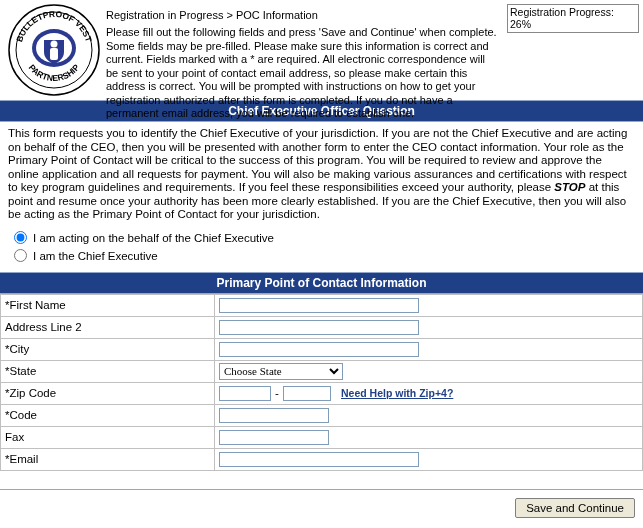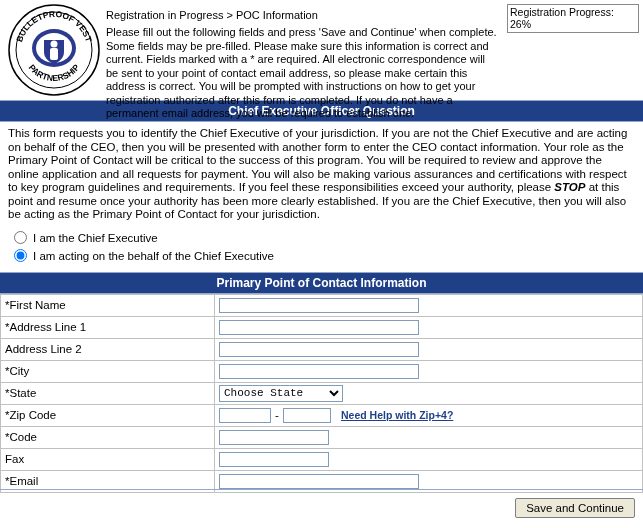--- a/index.html
+++ b/index.html
@@ -140,21 +140,21 @@
     border: 1px solid #7f9db9;
     background: #ffffff;
     padding: 0 2px;
     box-sizing: border-box;
   }
   .w-long { width: 200px; }
   .w-med  { width: 110px; }
   .w-zip1 { width: 52px; }
   .w-zip2 { width: 48px; }
   select.sel {
-    font-family: Liberation Mono, monospace;
+    font-family: Liberation Serif, serif;
     font-size: 11px;
     height: 17px;
     width: 124px;
     border: 1px solid #7f9db9;
     background: #ffffff;
   }
   .zip-dash {
     display: inline-block;
     width: 12px;
     text-align: center;
@@ -227,46 +227,40 @@
   </div>
 
   <div class="section-bar">Chief Executive Officer Question</div>
 
   <div class="ceo-body">
     <span>This form requests you to identify the Chief Executive of your jurisdiction. If you are not the Chief Executive and are acting on behalf of the CEO, then you will be presented with another form to enter the CEO contact information. Your role as the Primary Point of Contact will be critical to the success of this program. You will be required to review and approve the online application and all requests for payment. You will also be making various assurances and certifications with respect to key program guidelines and requirements. If you feel these responsibilities exceed your authority, please </span><span class="stop">STOP</span><span> at this point and resume once your authority has been more clearly established. If you are the Chief Executive, then you will also be acting as the Primary Point of Contact for your jurisdiction.</span>
   </div>
 
   <div class="radio-group">
     <div class="radio-row">
+      <input type="radio" name="ceorole" checked="" style="">
+      <label>I am acting on the behalf of the Chief Executive</label>
+    </div>
+    <div class="radio-row">
       <input type="radio" name="ceorole" style="">
       <label>I am the Chief Executive</label>
-    </div>
-    <div class="radio-row">
-      <input type="radio" name="ceorole" checked="" style="">
-      <label>I am acting on the behalf of the Chief Executive</label>
     </div>
   </div>
 
   <div class="section-bar">Primary Point of Contact Information</div>
 
   <table class="form-table">
     <tbody>
         <tr>
       <td class="lbl-cell">*First Name</td>
       <td class="fld-cell">
         <input class="txt w-long" type="text" value="" style="">
       </td>
     </tr>
     <tr>
-      <td class="lbl-cell">*Address Line 1</td>
-      <td class="fld-cell">
-        <input class="txt w-long" type="text" value="" style="">
-      </td>
-    </tr>
-    <tr>
       <td class="lbl-cell">Address Line 2</td>
       <td class="fld-cell">
         <input class="txt w-long" type="text" value="" style="">
       </td>
     </tr>
     <tr>
       <td class="lbl-cell">*City</td>
       <td class="fld-cell">
         <input class="txt w-long" type="text" value="" style="">
       </td>

